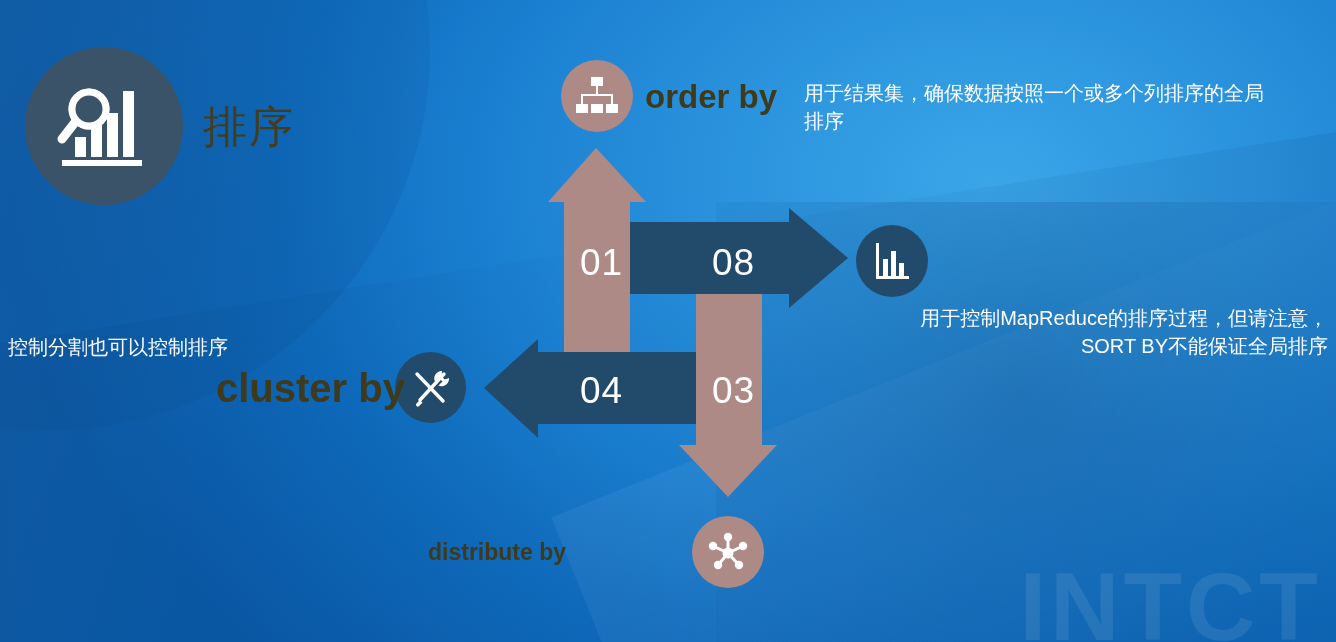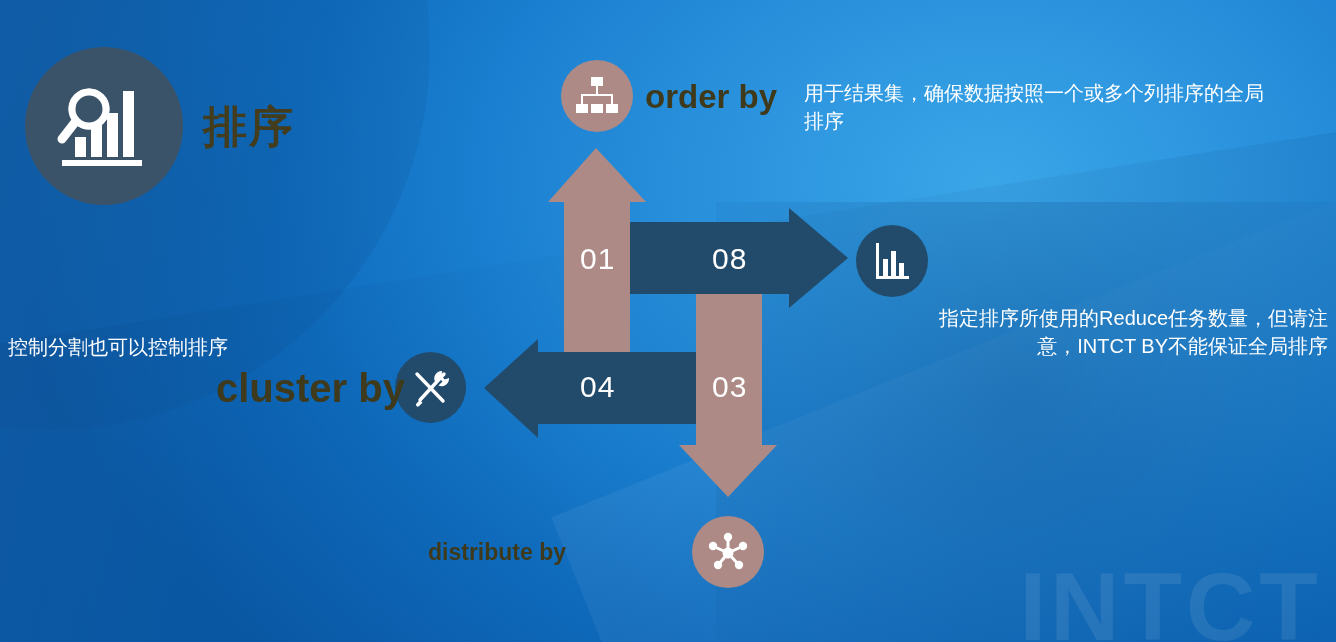--- a/index.html
+++ b/index.html
@@ -76,21 +76,21 @@
   }
   .badge.dark  { background: #3b5368; }
   .badge.navy  { background: #224b6b; }
   .badge.mauve { background: #ad8a85; }
 
   
   .heading-cn {
     position: absolute;
     color: #433c1d;
     font-size: 44px;
-    font-weight: bold;
+    font-weight: normal;
     letter-spacing: 2px;
     white-space: nowrap;
   }
   .label-en {
     position: absolute;
     color: #3e3a1b;
     font-size: 34px;
     font-weight: bold;
     white-space: nowrap;
   }
@@ -105,21 +105,21 @@
   
   #arrows {
     position: absolute;
     left: 0; top: 0;
     width: 1336px; height: 642px;
     pointer-events: none;
   }
   .arrow-num {
     position: absolute;
     color: #ffffff;
-    font-size: 30px;
+    font-size: 37px;
     font-weight: normal;
     letter-spacing: 1px;
     text-align: center;
   }
 </style>
 </head>
 <body>
 
 <div id="slide">
 
@@ -187,21 +187,21 @@
     <svg width="40" height="40" viewBox="0 0 40 40">
       <g fill="#ffffff">
         <rect x="4" y="2" width="3" height="36"></rect>
         <rect x="4" y="35" width="33" height="3"></rect>
         <rect x="11" y="18" width="5" height="17"></rect>
         <rect x="19" y="10" width="5" height="25"></rect>
         <rect x="27" y="22" width="5" height="13"></rect>
       </g>
     </svg>
   </div>
-  <div class="desc right-align" style="left:900px; top:305px; width:428px;">指定排序所使用的Reduce任务数量，但请注意，INTCT BY不能保证全局排序</div>
+  <div class="desc right-align" style="left:900px; top:305px; width:428px;">用于控制MapReduce的排序过程，但请注意，SORT BY不能保证全局排序</div>
 
   <div class="badge navy" style="left:395px; top:352px; width:71px; height:71px;">
     <svg width="42" height="42" viewBox="0 0 42 42">
       <g stroke="#ffffff" stroke-width="3.4" fill="none" stroke-linecap="round">
         <line x1="7" y1="7" x2="33" y2="34"></line>
         <line x1="34" y1="7" x2="10" y2="33"></line>
       </g>
       <g fill="#ffffff">
         <path d="M32 4 a7.5 7.5 0 0 0 -6.5 11.6 l4 -4 l3 3 l-4 4 A7.5 7.5 0 0 0 39 11 l-4.2 1.4 l-3.2 -3.2 z"></path>
         <path d="M6.5 36.5 l3.4 -3.4 l2.6 2.6 l-3.4 3.4 a1.8 1.8 0 0 1 -2.6 -2.6 z"></path>

